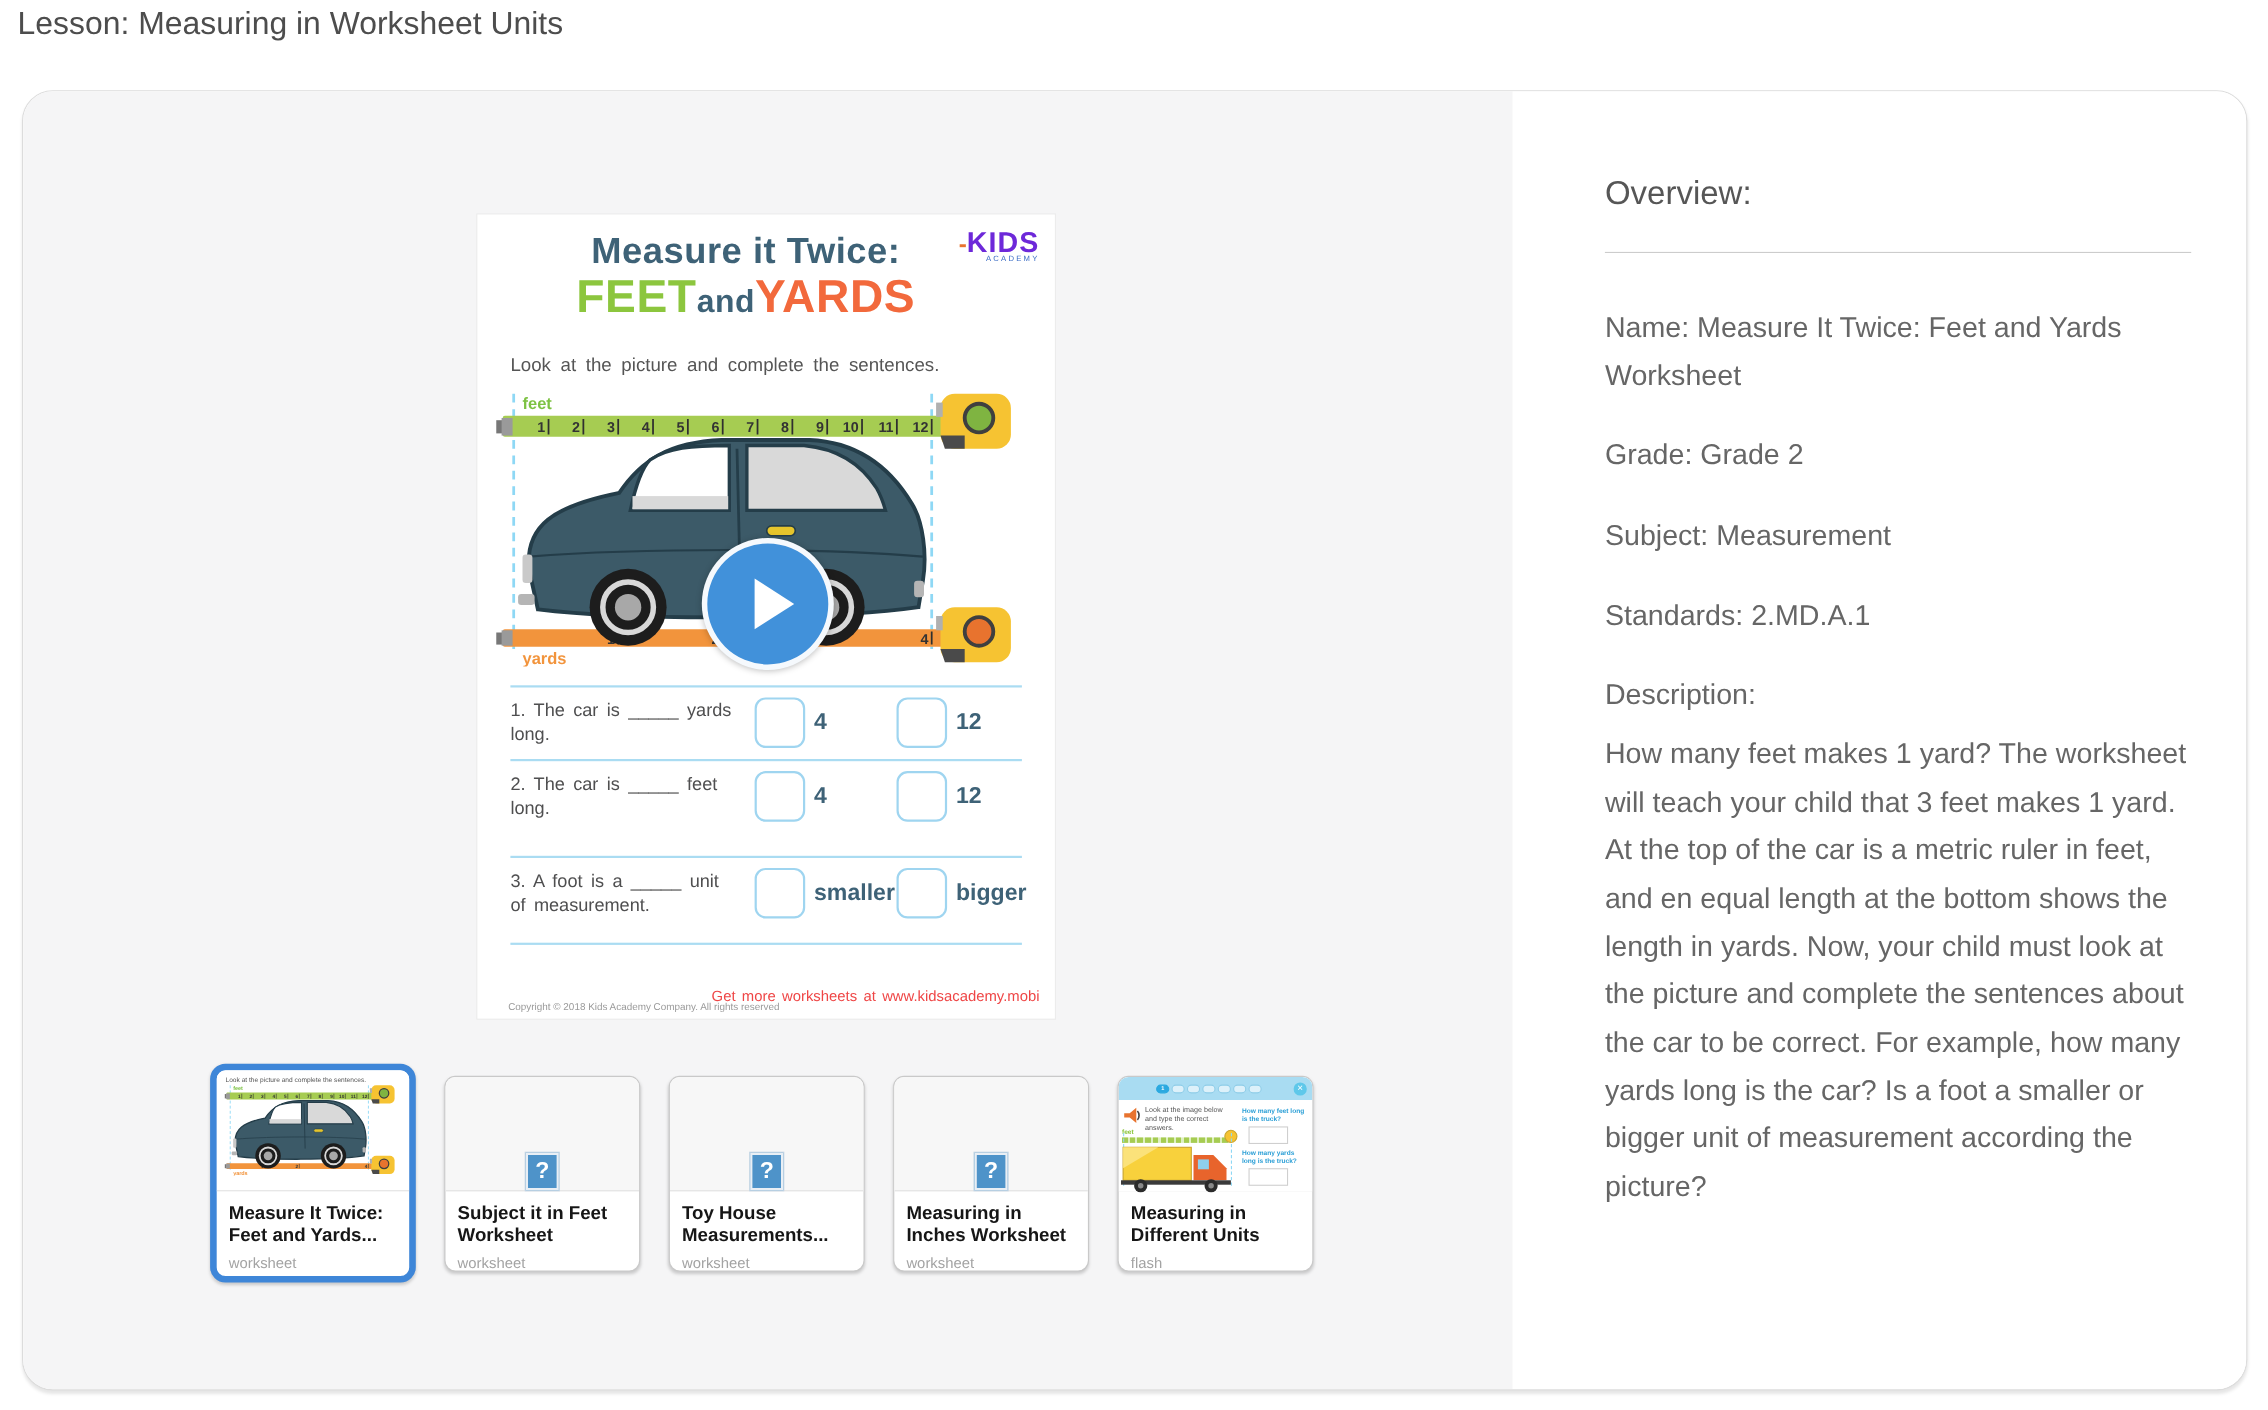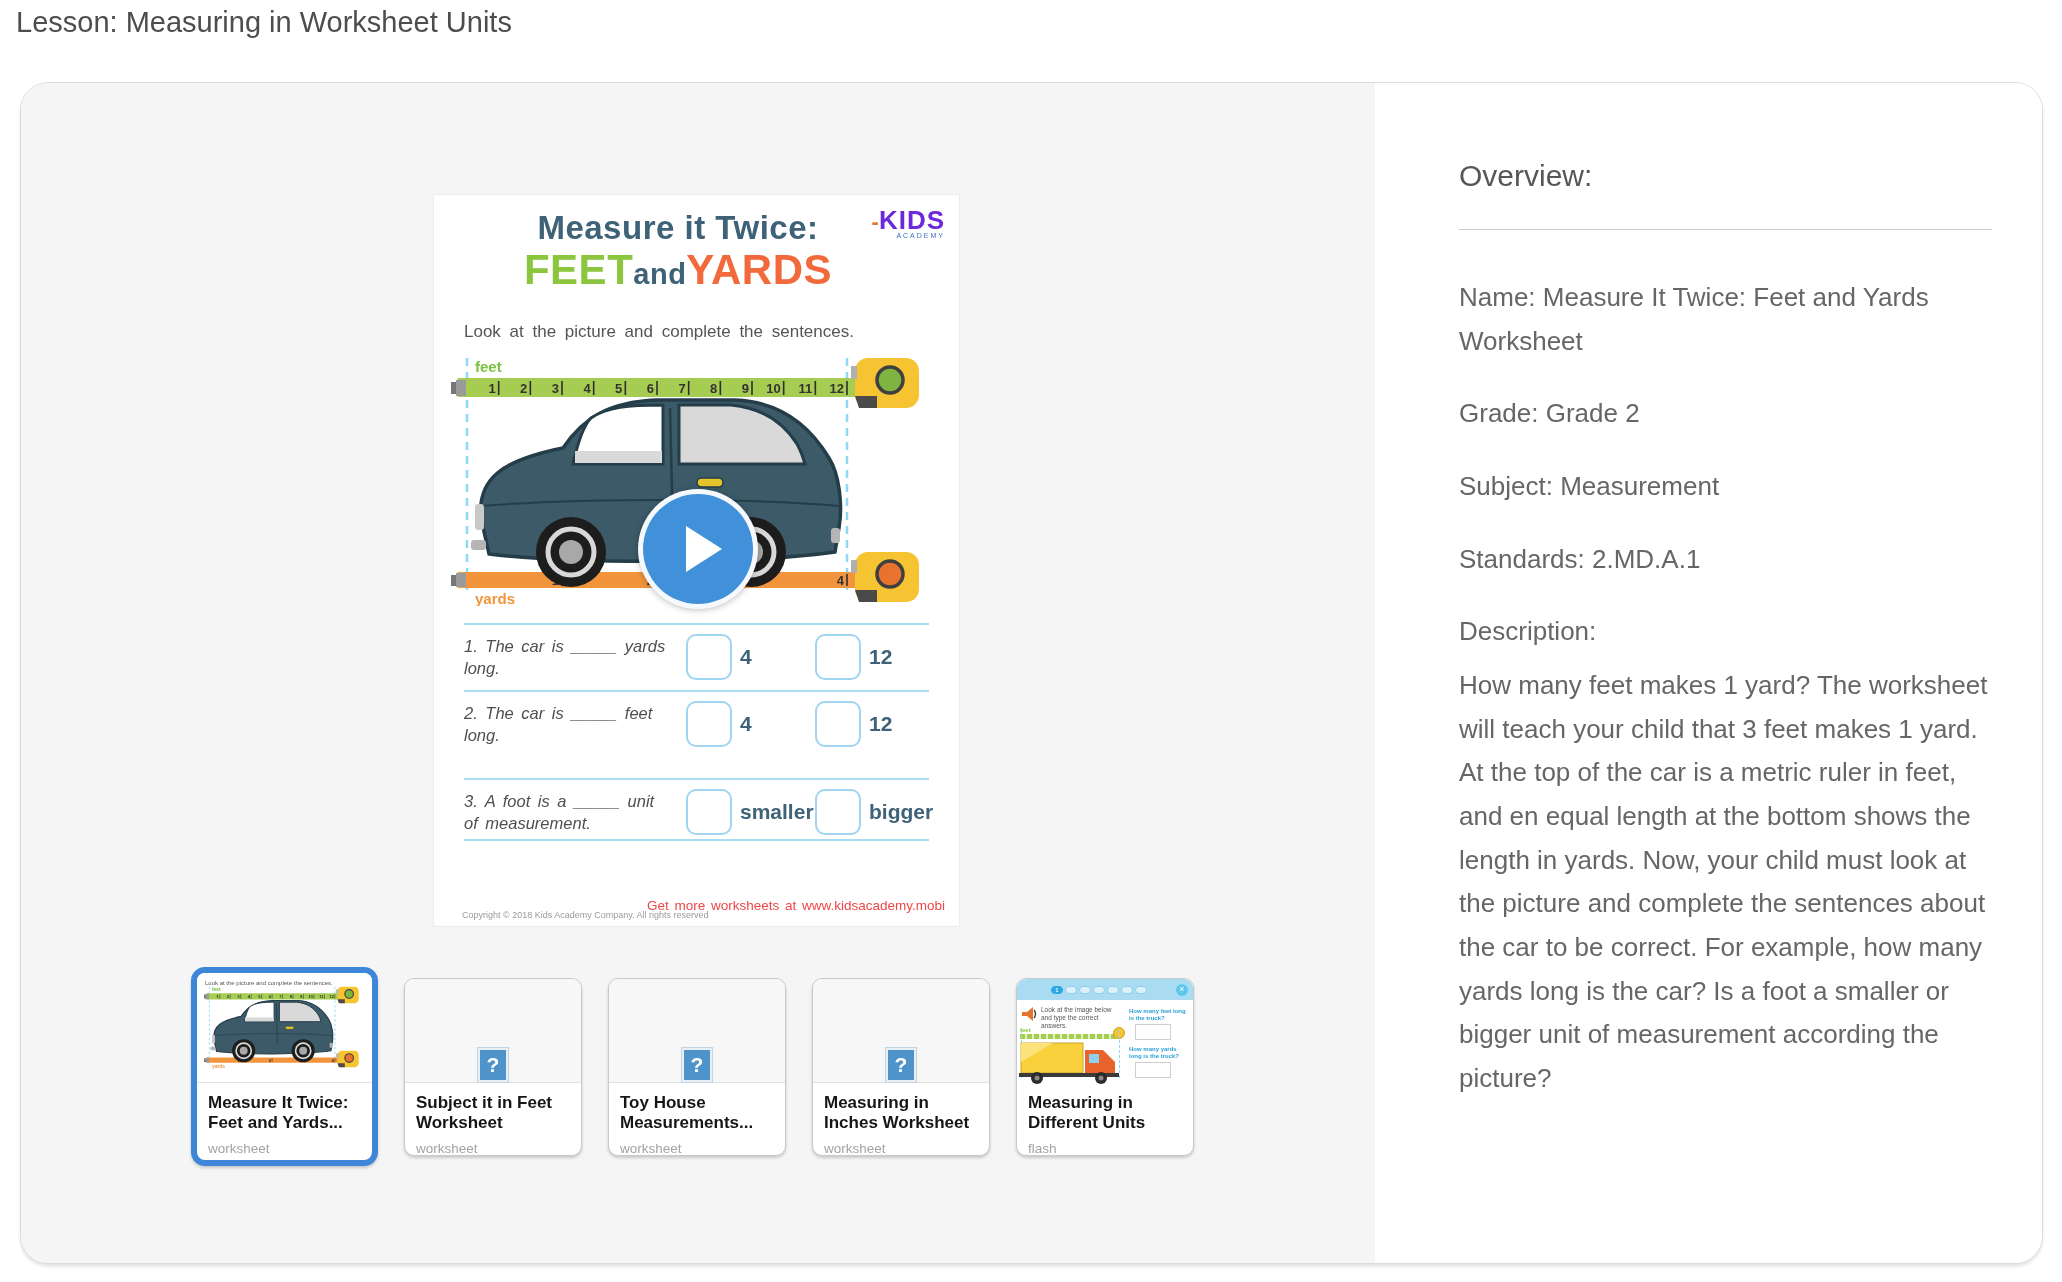--- a/index.html
+++ b/index.html
@@ -31,21 +31,21 @@
   .ws-instr{position:absolute; top:127px; left:30px; font-size:17px; color:#555; word-spacing:4px;}
   .scene{position:absolute; left:17px; top:160px; width:490px; height:252px;}
   .play-btn{position:absolute; left:204px; top:294px; width:120px; height:120px; border-radius:50%;
     background:var(--accent_blue); border:5px solid rgba(255,255,255,.95);
     box-shadow:0 1px 6px rgba(0,0,0,.25); z-index:5; display:flex; align-items:center; justify-content:center; cursor:pointer;}
   .play-tri{width:0; height:0; border-left:36px solid #fff; border-top:23px solid transparent;
     border-bottom:23px solid transparent; margin-left:12px;}
   .questions{position:absolute; left:30px; top:428px; width:465px;}
   .q-row{position:relative; border-top:2px solid var(--light_blue);}
   .q-row:last-child{border-bottom:2px solid var(--light_blue);}
-  .q-text{width:205px; padding-top:11px; font-size:16.5px; color:#4f4f50; line-height:1.32; word-spacing:3px;font-style:italic;}
+  .q-text{width:205px; padding-top:11px; font-size:16.5px; color:#4f4f50; line-height:1.32; word-spacing:3px;}
   .ans{position:absolute; top:9px; display:flex; align-items:center; gap:8px;}
   .ans.a1{left:222px;} .ans.a2{left:351px;}
   .chk{width:46px; height:46px; border:2px solid #9fd5f0; border-radius:10px; background:#fff; flex:none;}
   .ans-label{font-size:21px; font-weight:bold; color:var(--teal); white-space:nowrap;}
   .ans-label.green{color:var(--green);} .ans-label.orange{color:var(--orange);}
   .ws-copy{position:absolute; left:28px; bottom:6px; font-size:9px; color:#9a9a9a;text-align:right;}
   .ws-promo{position:absolute; right:14px; bottom:13px; font-size:13.5px; color:var(--red); word-spacing:2px;}
 
   
   .thumbs{position:absolute; left:170px; top:884px; display:flex; gap:26px; align-items:flex-start;}
@@ -226,21 +226,21 @@
           <div class="q-text">2. The car is _____ feet long.</div>
           <div class="ans a1">
               <div class="chk"></div>
               <div class="ans-label">4</div>
             </div>
           <div class="ans a2">
               <div class="chk"></div>
               <div class="ans-label">12</div>
             </div>
         </div>
-        <div class="q-row" style="height:63px">
+        <div class="q-row" style="height:81px">
           <div class="q-text">3. A foot is a _____ unit of measurement.</div>
           <div class="ans a1">
               <div class="chk"></div>
               <div class="ans-label">smaller</div>
             </div>
           <div class="ans a2">
               <div class="chk"></div>
               <div class="ans-label">bigger</div>
             </div>
         </div>

